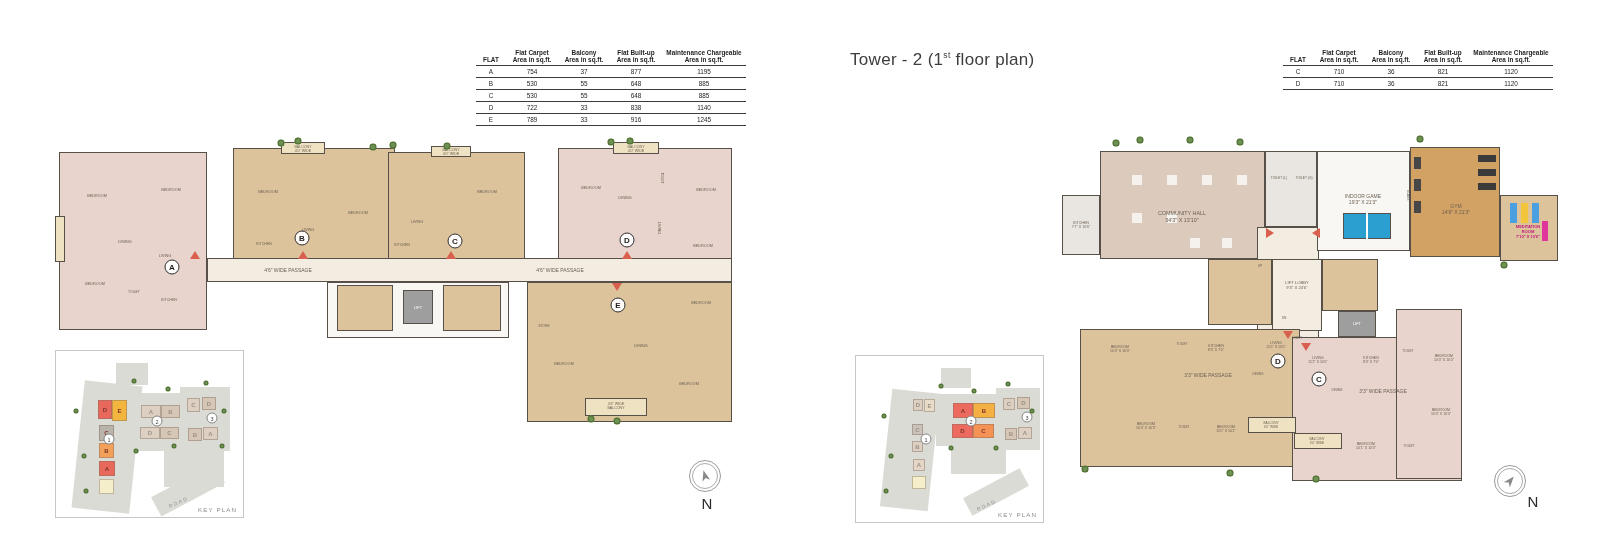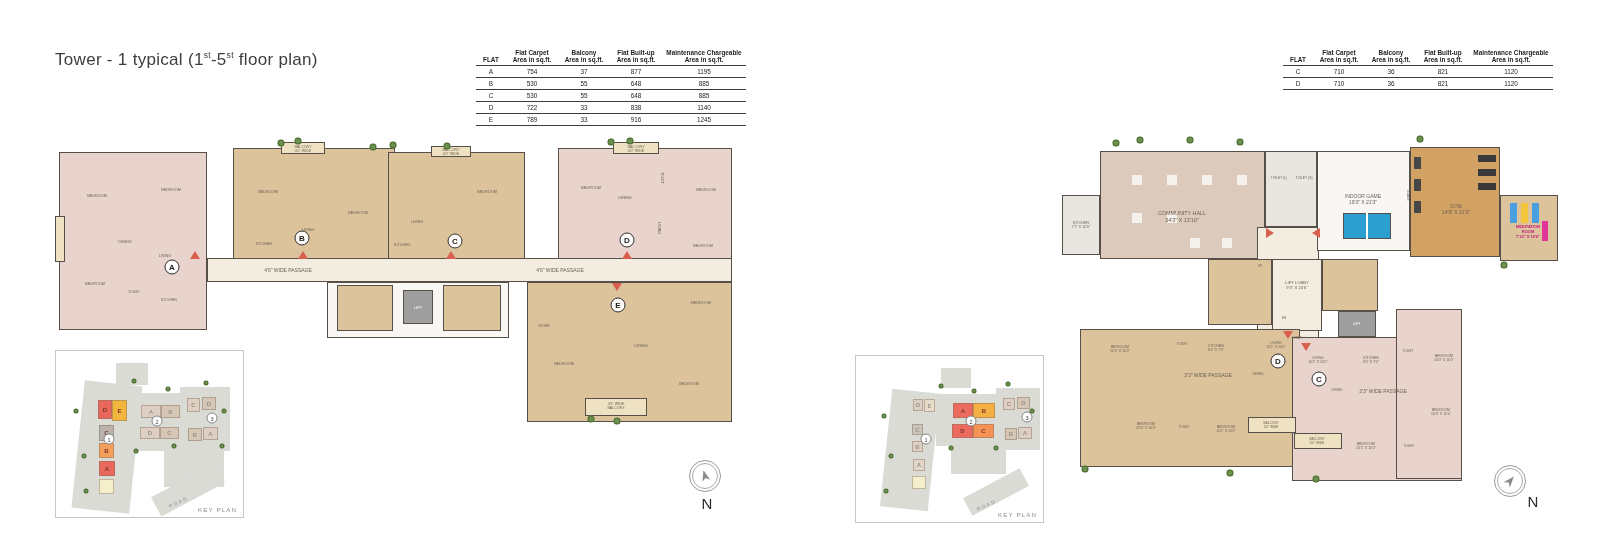--- a/index.html
+++ b/index.html
@@ -50,21 +50,20 @@
   .compass{position:absolute;width:30px;height:30px;border:1.6px solid #9a9a9a;border-radius:50%}
   .compass .inner{position:absolute;inset:2px;border:1px solid #ababab;border-radius:50%;
                   display:flex;align-items:center;justify-content:center}
   .nlabel{position:absolute;font-size:15px;color:#2a2a2a;transform:translate(-50%,-50%)}
 </style>
 </head>
 <body>
 
 <div class="canvas">
 
-  <h2 class="ptitle" style="left:55px;top:50px"><span>Tower - 1 typical (1</span><sup>st</sup><span>-5</span><sup>st</sup><span> floor plan)</span></h2>
   <table class="areatable" style="left:476px;top:49px">
       <thead>
         <tr>
           <th>FLAT</th>
           <th>Flat Carpet
 Area in sq.ft.</th>
           <th>Balcony
 Area in sq.ft.</th>
           <th>Flat Built-up
 Area in sq.ft.</th>
@@ -221,20 +220,21 @@
     </div>
   <div class="compass" style="left: 689px; top: 460px;">
     <div class="inner">
       <svg width="14" height="14" viewBox="0 0 14 14" style="transform: rotate(-15deg);">
         <path d="M7 1 L11 12 L7 9 L3 12 Z" fill="#8a8a8a"></path>
       </svg>
     </div>
   </div>
   <div class="nlabel" style="left: 707px; top: 503px;">N</div>
 
+  <h2 class="ptitle" style="left:850px;top:50px"><span>Tower - 2 (1</span><sup>st</sup><span></span><sup></sup><span> floor plan)</span></h2>
   <table class="areatable" style="left:1283px;top:49px">
       <thead>
         <tr>
           <th>FLAT</th>
           <th>Flat Carpet
 Area in sq.ft.</th>
           <th>Balcony
 Area in sq.ft.</th>
           <th>Flat Built-up
 Area in sq.ft.</th>

